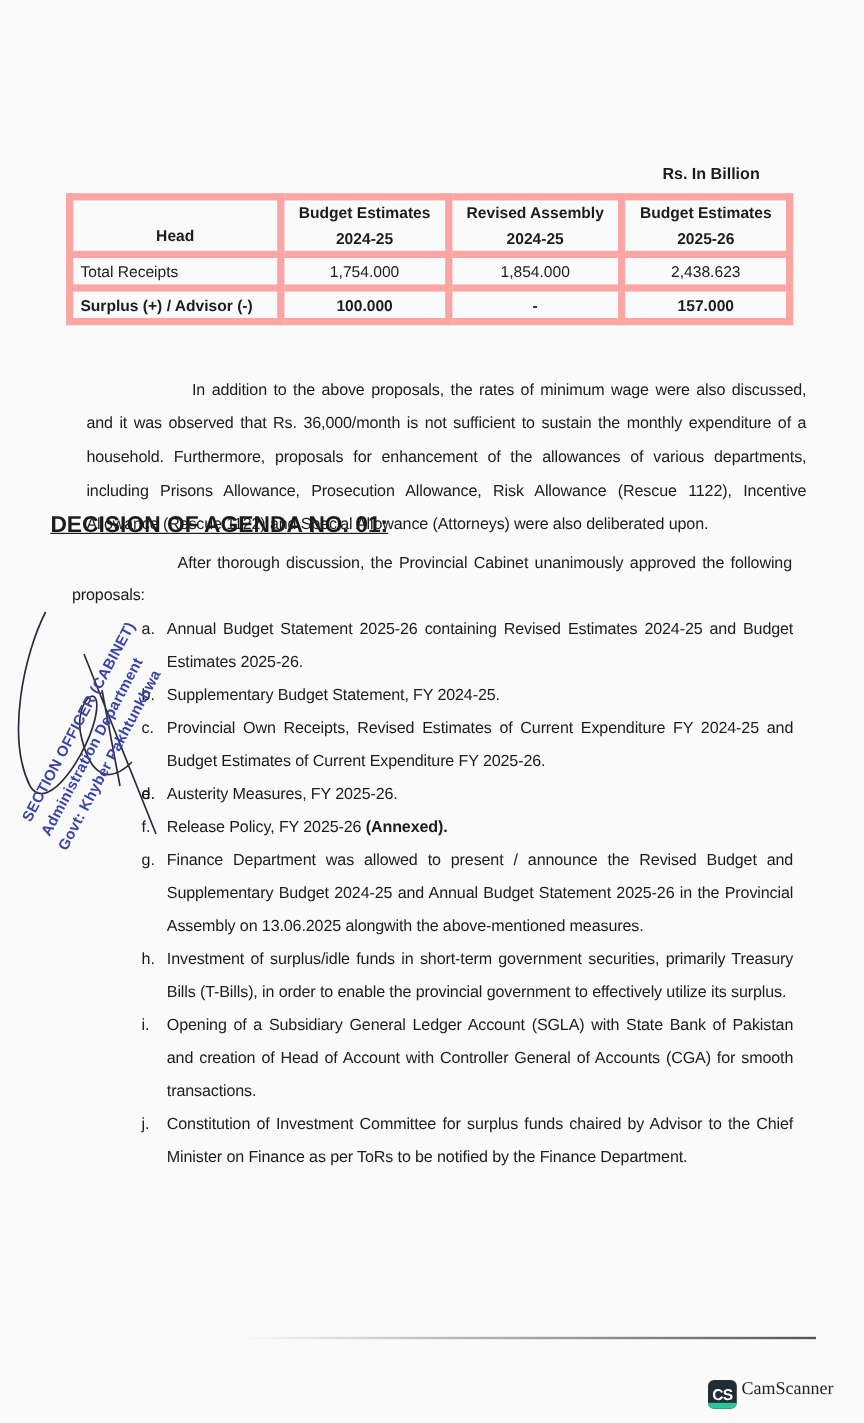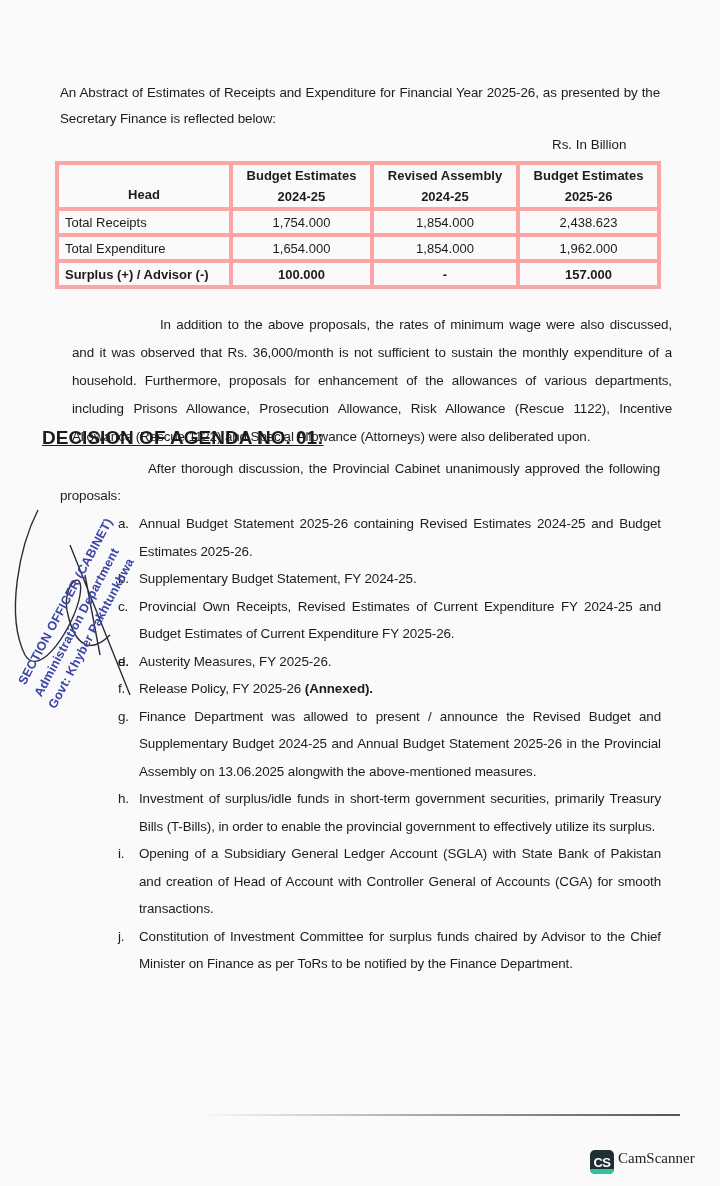--- a/index.html
+++ b/index.html
@@ -9,27 +9,27 @@
     font-family: "Liberation Sans", sans-serif;
     color: #1c1c1c;
   }
   .page { position: absolute; left: 0; top: 0; width: 720px; height: 1186px; }
   .para {
     position: absolute; left: 60px; width: 600px;
     font-size: 13.4px; line-height: 26px; text-align: justify;
     letter-spacing: -0.1px;
   }
   .intro { top: 80px; }
-  .unit { position: absolute; top: 137px; left: 552px; font-size: 13.4px; font-weight: normal; }
+  .unit { position: absolute; top: 137px; left: 552px; font-size: 13.4px; font-weight: bold; }
   table.budget {
     position: absolute; left: 55px; top: 161px; width: 606px;
     border-collapse: collapse; font-size: 13px;
   }
   table.budget td, table.budget th {
-    border: 4px solid #fca5a5; padding: 0 6px; height: 22px;
+    border: 6px solid #fca5a5; padding: 0 6px; height: 22px;
   }
   table.budget th { font-weight: bold; text-align: center; line-height: 21px; }
   table.budget th.head-col { vertical-align: bottom; padding-bottom: 2px; width: 158px; }
   table.budget td.num { text-align: center; }
   table.budget tr.bold td { font-weight: bold; }
   .p2 { top: 311px; text-indent: 88px; line-height: 28px; margin-left: 12px; }
   .decision {
     position: absolute; left: 42px; top: 427px; font-size: 19px; font-weight: bold;
     text-decoration: underline;
   }
@@ -58,21 +58,20 @@
     position: relative; overflow: hidden; letter-spacing: -0.5px;
   }
   .cs-logo::after { content: ""; position: absolute; left: 0; right: 0; bottom: 0; height: 5px; background: #2fc49a; }
   .cs-text { font-family: "Liberation Serif", serif; font-size: 15px; margin-left: 4px; color: #222; }
 </style>
 </head>
 <body>
 
 <div class="page">
 
-  <div class="para intro">An Abstract of Estimates of Receipts and Expenditure for Financial Year 2025-26, as presented by the Secretary Finance is reflected below:</div>
   <div class="unit">Rs. In Billion</div>
 
   <table class="budget">
     <tbody>
         <tr>
       <th class="head-col"><span>Head</span></th>
       <th>
             <div>Budget Estimates</div>
             <div>2024-25</div>
           </th>
@@ -83,26 +82,20 @@
       <th>
             <div>Budget Estimates</div>
             <div>2025-26</div>
           </th>
     </tr>
     <tr>
       <td>Total Receipts</td>
       <td class="num">1,754.000</td>
       <td class="num">1,854.000</td>
       <td class="num">2,438.623</td>
-    </tr>
-    <tr>
-      <td>Total Expenditure</td>
-      <td class="num">1,654.000</td>
-      <td class="num">1,854.000</td>
-      <td class="num">1,962.000</td>
     </tr>
     <tr class="bold">
       <td>Surplus (+) / Advisor (-)</td>
       <td class="num">100.000</td>
       <td class="num">-</td>
       <td class="num">157.000</td>
     </tr>
   </tbody>
     </table>
 

